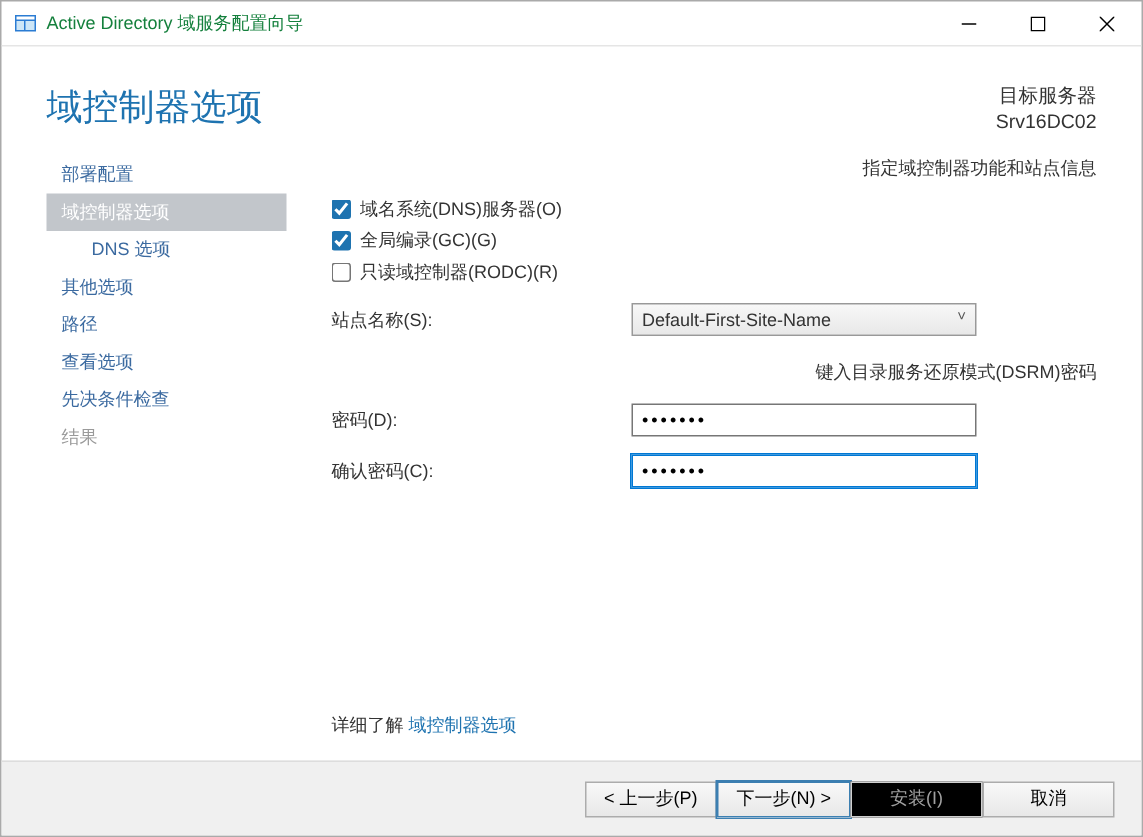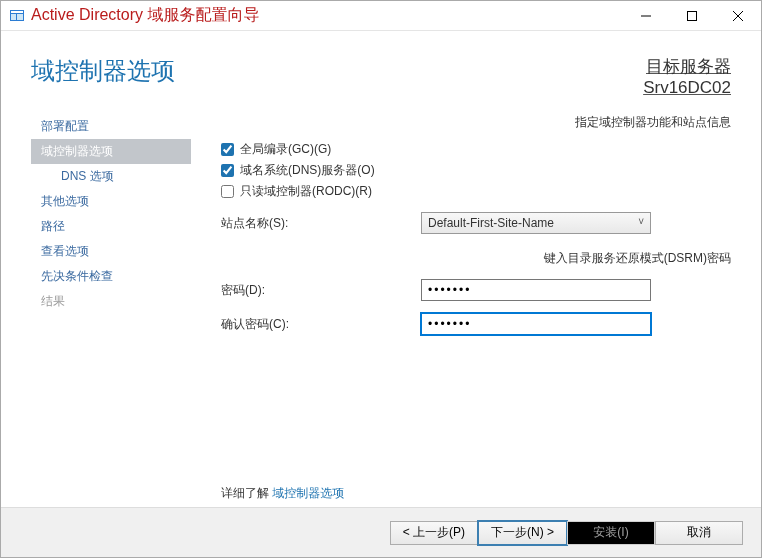--- a/index.html
+++ b/index.html
@@ -1,27 +1,27 @@
 <!DOCTYPE html>
 <html><head>
   <meta charset="utf-8">
   <style>
     * { margin: 0; padding: 0; box-sizing: border-box; font-family: "Microsoft YaHei", "Segoe UI", sans-serif; }
     body { width: 762px; height: 558px; background: #fff; border: 1px solid #aaa; display: flex; flex-direction: column; font-size: 12px; color: #333; }
 
     .titlebar { height: 30px; display: flex; align-items: center; padding: 0 0 0 8px; border-bottom: 1px solid #e5e5e5; }
     .titlebar-icon { width: 16px; height: 16px; margin-right: 6px; }
     .titlebar-icon svg { width: 16px; height: 16px; }
-    .titlebar-text { flex: 1; font-size: 16px; color: #b91c1c; }
+    .titlebar-text { flex: 1; font-size: 12px; color: #15803d; }
     .window-controls { display: flex; }
     .win-btn { width: 46px; height: 30px; display: flex; align-items: center; justify-content: center; font-size: 12px; font-family: sans-serif; }
 
     .header-row { display: flex; padding: 24px 30px 10px 30px; align-items: flex-start; }
     .page-title { font-size: 24px; color: #1e73b0; font-weight: 300; flex: 1; }
-    .target-block { text-align: right; font-size: 17px; color: #555; text-decoration: underline; }
+    .target-block { text-align: right; font-size: 13px; color: #555; }
     .target-label { color: #333; }
     .target-host { color: #333; font-weight: 400; }
 
     .main { flex: 1; display: flex; padding: 0 30px 0 30px; overflow: hidden; }
     .sidebar { width: 160px; padding-top: 6px; }
     .side-item { padding: 4px 8px 4px 10px; font-size: 12px; color: #3b6aa0; cursor: pointer; }
     .side-item.sub { padding-left: 30px; color: #3b6aa0; }
     .side-item.active { background: #c2c6cb; color: #fff; }
     .side-item.disabled { color: #9a9a9a; cursor: default; }
 
@@ -95,25 +95,25 @@
     <div class="side-item">查看选项</div>
     <div class="side-item">先决条件检查</div>
     <div class="side-item disabled">结果</div>
   </div>
 
   <div class="content">
     <div class="section-label">指定域控制器功能和站点信息</div>
 
     <div class="option-row">
       <input type="checkbox" checked="" style="">
-      <span>全局编录(GC)(G)</span>
+      <span>域名系统(DNS)服务器(O)</span>
     </div>
     <div class="option-row">
       <input type="checkbox" checked="" style="">
-      <span>域名系统(DNS)服务器(O)</span>
+      <span>全局编录(GC)(G)</span>
     </div>
     <div class="option-row">
       <input type="checkbox" style="">
       <span>只读域控制器(RODC)(R)</span>
     </div>
 
     <div class="field-row">
       <span class="field-label">站点名称(S):</span>
       <div class="field-select">
         <span>Default-First-Site-Name</span>

